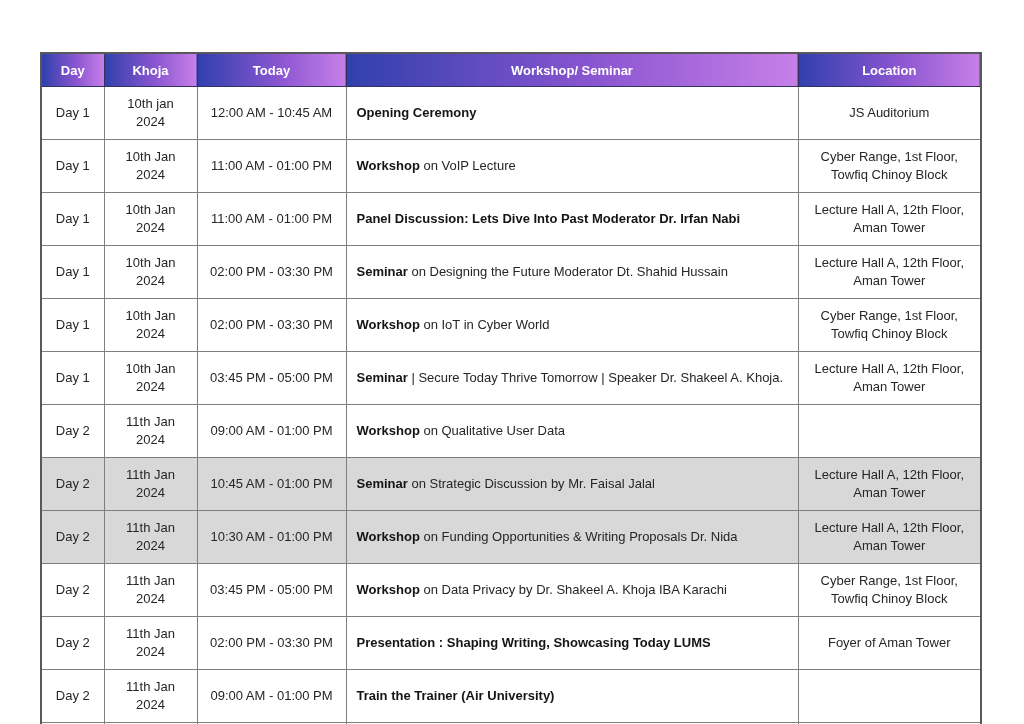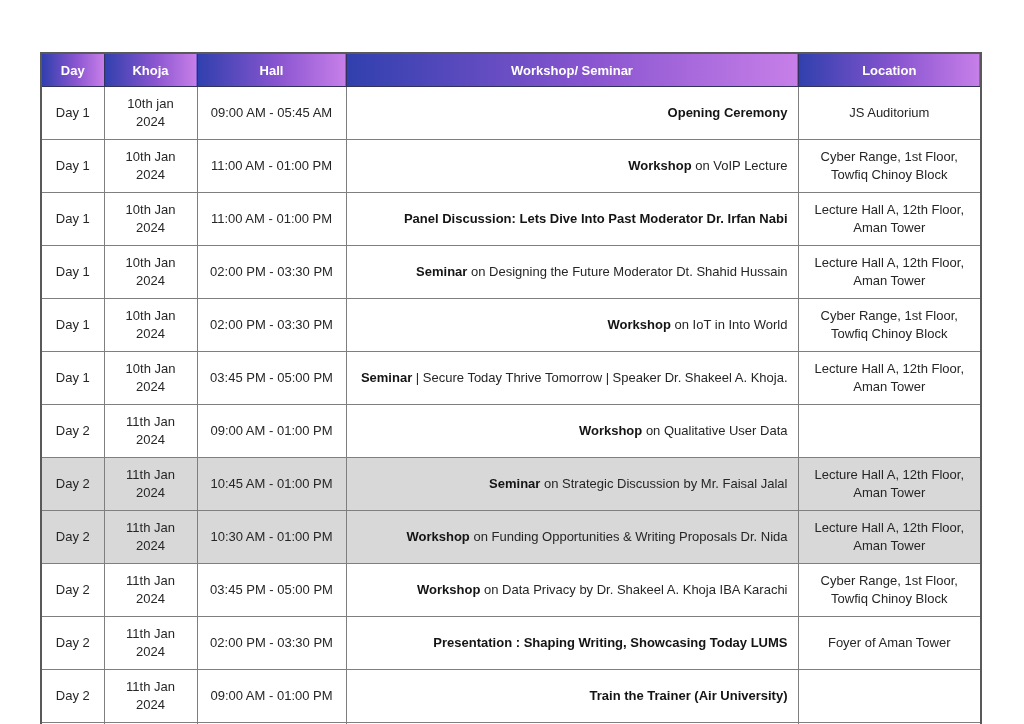--- a/index.html
+++ b/index.html
@@ -42,50 +42,50 @@
     border:1px solid var(--cell-border);
     font-size:13px;
     color:var(--body-text);
     height:44px;
     padding:4px 8px;
     text-align:center;
     line-height:1.35;
     background:#ffffff;
   }
   tbody tr.shaded td{background:var(--shaded-row);}
-  td.c-event{text-align:right;padding-left:2px;padding-right:10px;}
+  td.c-event{text-align:left;padding-left:10px;padding-right:10px;}
   td.c-loc{padding-left:12px;padding-right:12px;margin-top:39px;}
   .bold{font-weight:bold;color:#141414;}
 </style>
 </head>
 <body>
 
 <div class="page">
   <table class="schedule">
     <colgroup>
       <col style="width:63px">
       <col style="width:93px">
       <col style="width:149px">
       <col style="width:452px">
       <col style="width:183px">
     </colgroup>
     <thead>
       <tr>
         <th>Day</th>
         <th>Khoja</th>
-        <th>Hall</th>
+        <th>Today</th>
         <th>Workshop/ Seminar</th>
         <th>Location</th>
       </tr>
     </thead>
     <tbody id="rows">
   <tr>
     <td class="c-day">Day 1</td>
     <td class="c-date">10th jan 2024</td>
-    <td class="c-time">09:00 AM - 05:45 AM</td>
+    <td class="c-time">12:00 AM - 10:45 AM</td>
     <td class="c-event"><span class="bold">Opening Ceremony</span><span></span></td>
     <td class="c-loc">JS Auditorium</td>
   </tr>
 
   <tr>
     <td class="c-day">Day 1</td>
     <td class="c-date">10th Jan 2024</td>
     <td class="c-time">11:00 AM - 01:00 PM</td>
     <td class="c-event"><span class="bold">Workshop</span><span> on VoIP Lecture</span></td>
     <td class="c-loc">Cyber Range, 1st Floor, Towfiq Chinoy Block</td>
@@ -104,21 +104,21 @@
     <td class="c-date">10th Jan 2024</td>
     <td class="c-time">02:00 PM - 03:30 PM</td>
     <td class="c-event"><span class="bold">Seminar</span><span> on Designing the Future Moderator Dt. Shahid Hussain</span></td>
     <td class="c-loc">Lecture Hall A, 12th Floor, Aman Tower</td>
   </tr>
 
   <tr>
     <td class="c-day">Day 1</td>
     <td class="c-date">10th Jan 2024</td>
     <td class="c-time">02:00 PM - 03:30 PM</td>
-    <td class="c-event"><span class="bold">Workshop</span><span> on IoT in Into World</span></td>
+    <td class="c-event"><span class="bold">Workshop</span><span> on IoT in Cyber World</span></td>
     <td class="c-loc">Cyber Range, 1st Floor, Towfiq Chinoy Block</td>
   </tr>
 
   <tr>
     <td class="c-day">Day 1</td>
     <td class="c-date">10th Jan 2024</td>
     <td class="c-time">03:45 PM - 05:00 PM</td>
     <td class="c-event"><span class="bold">Seminar</span><span> | Secure Today Thrive Tomorrow | Speaker Dr. Shakeel A. Khoja.</span></td>
     <td class="c-loc">Lecture Hall A, 12th Floor, Aman Tower</td>
   </tr>

